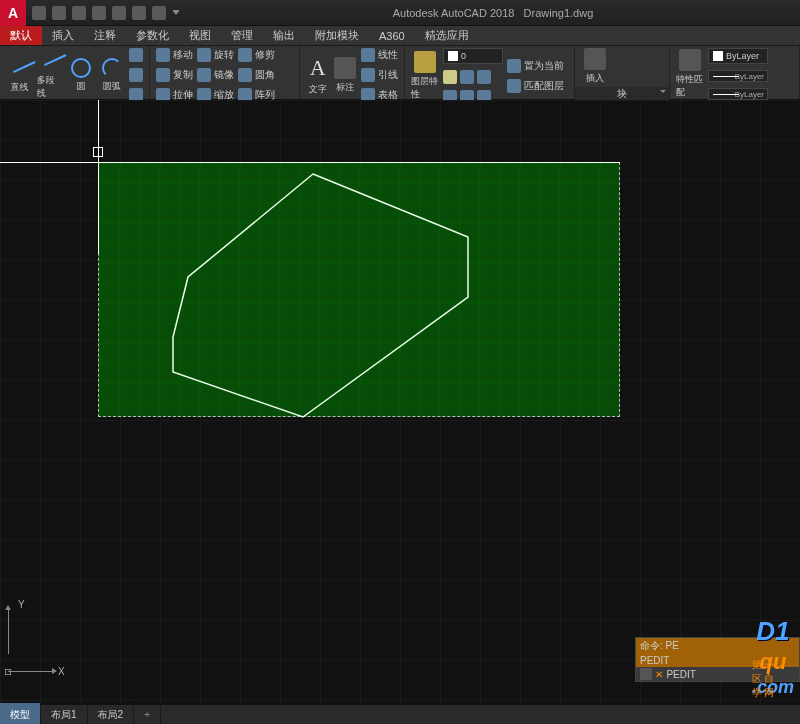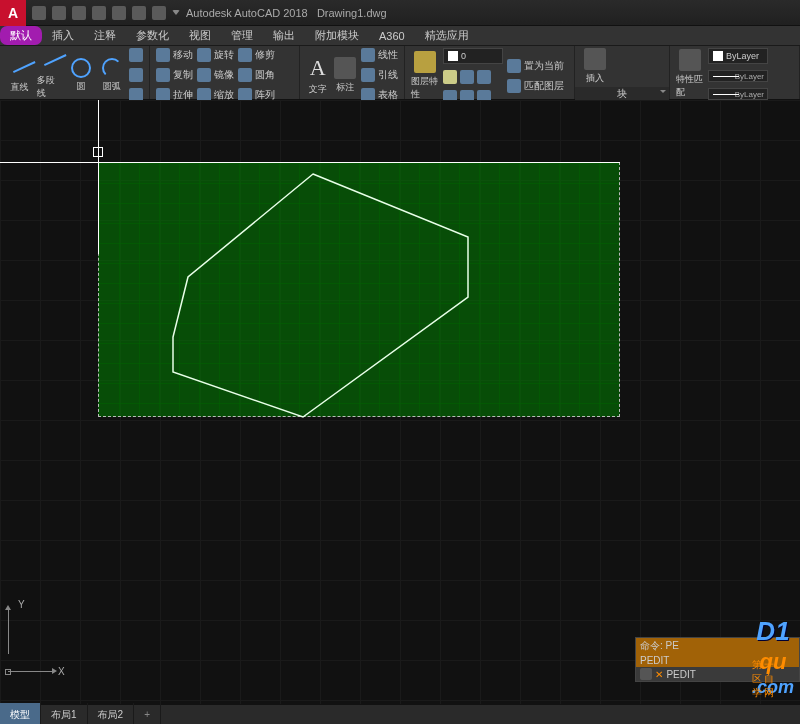--- a/index.html
+++ b/index.html
@@ -4,26 +4,26 @@
 <style>
 * { margin: 0; padding: 0; box-sizing: border-box; font-family: "Microsoft YaHei", Arial, sans-serif; }
 body { width: 800px; height: 724px; background: #000; overflow: hidden; position: relative; }
 
 
 .titlebar { height: 26px; background: linear-gradient(#2a2a2a,#202020); display: flex; align-items: center; border-bottom: 1px solid #111; }
 .app-logo { width: 26px; height: 26px; background: #c8102e; display: flex; align-items: center; justify-content: center; color: #fff; font-weight: bold; font-size: 14px; }
 .qat { display: flex; align-items: center; gap: 6px; padding: 0 6px; }
 .qat-icon { width: 14px; height: 14px; background: #5a5a5a; border-radius: 2px; }
 .qat-icon.arrow { width: 0; height: 0; border-left:4px solid transparent;border-right:4px solid transparent;border-top:5px solid #888; background:none; }
-.title-center { flex:1; color:#aaa; font-size:11px; }
+.title-center { flex:1; text-align:center; color:#aaa; font-size:11px; }
 
 
 .menutabs { height: 20px; background:#333; display:flex; align-items:center; border-bottom:1px solid #1a1a1a; }
 .menutab { padding:0 10px; color:#ccc; font-size:11px; height:100%; display:flex; align-items:center; cursor:pointer; }
-.menutab.active { background:#a21caf; color:#fff;border-radius:7px; }
+.menutab.active { background:#b91c1c; color:#fff; }
 
 
 .ribbon { height: 54px; background:#333; display:flex; border-bottom:1px solid #111; }
 .ribbon-group { border-right:1px solid #222; display:flex; flex-direction:column; }
 .rg-body { flex:1; display:flex; align-items:center; gap:4px; padding:2px 6px; }
 .rg-label { height:14px; text-align:center; color:#ccc; font-size:10px; background:#2a2a2a; position:relative; }
 .rg-label .dd { position:absolute; right:3px; top:3px; width:0;height:0;border-left:3px solid transparent;border-right:3px solid transparent;border-top:3px solid #888; }
 .big-tool { display:flex; flex-direction:column; align-items:center; gap:2px; color:#ccc; font-size:9px; width:28px; }
 .big-tool .ico { width:22px; height:22px; background:#555; border-radius:2px; }
 .big-tool.line .ico { background:none; position:relative; }

